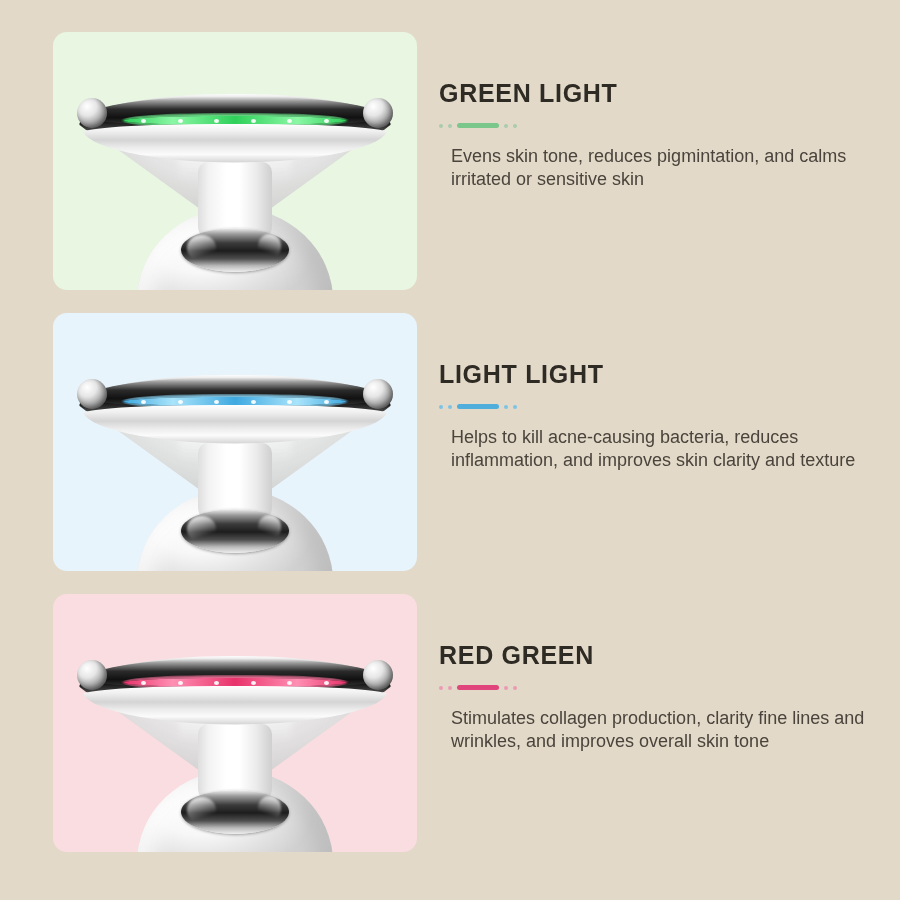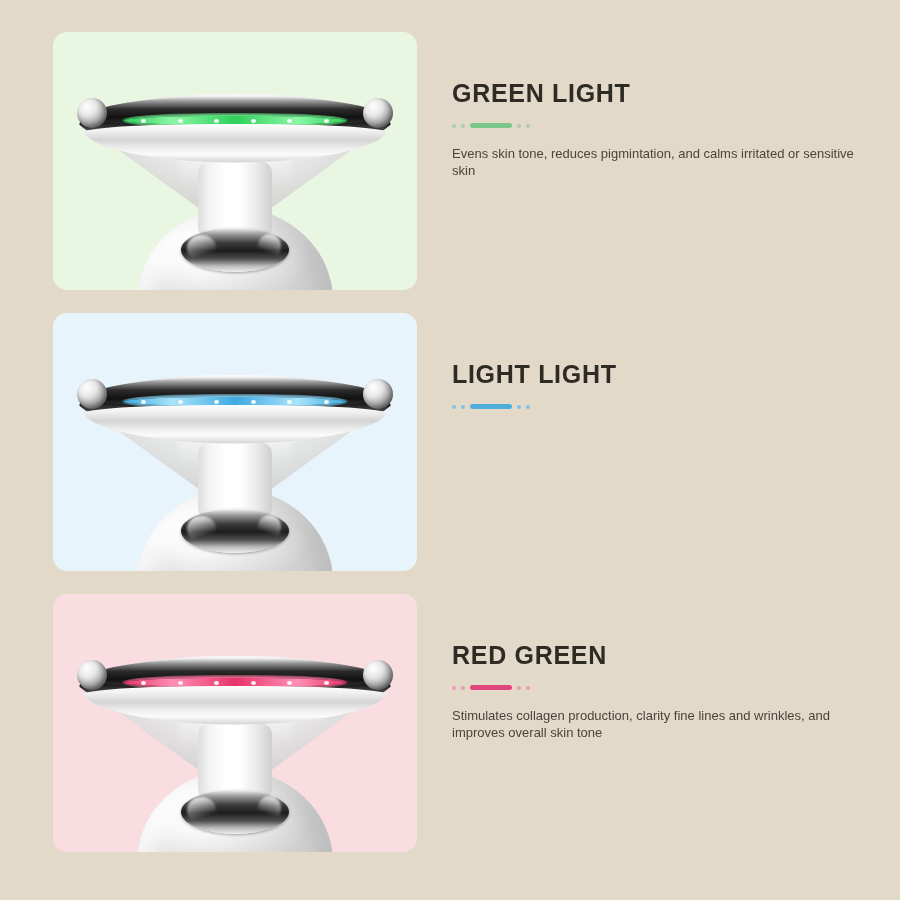--- a/index.html
+++ b/index.html
@@ -236,21 +236,21 @@
     border-radius: 50%;
     background: radial-gradient(circle at 34% 28%, #ffffff 0%, #e6e6e6 32%, #9d9d9d 64%, #4f4f4f 100%);
     box-shadow: inset -2px -2px 5px rgba(0,0,0,.35);
   }
   .ball.left  { left: -2px; }
   .ball.right { right: -2px; }
 
   
   .light-text {
     flex: 1 1 auto;
-    padding-left: 35px;
+    padding-left: 22px;
     padding-top: 48px;
     box-sizing: border-box;
   }
 
   .light-title {
     margin: 0;
     font-size: 25px;
     font-weight: 700;
     letter-spacing: .7px;
     color: #2E2A24;
@@ -271,22 +271,22 @@
     flex: 0 0 auto;
   }
   .divider .bar {
     width: 42px;
     height: 5px;
     border-radius: 3px;
     flex: 0 0 auto;
   }
 
   .light-desc {
-    margin: 0;
-    font-size: 13px;
+    margin: 12px;
+    font-size: 18px;
     line-height: 1.32;
     color: #4A443C;
     max-width: 420px;
   }
 </style>
 </head>
 <body style="background: rgb(227, 217, 200);">
 
 <div id="infographic">
 
@@ -359,20 +359,21 @@
     </div>
     <div class="light-text">
       <h2 class="light-title">LIGHT LIGHT</h2>
       <div class="divider">
         <span class="dot" style="background: rgb(124, 195, 228);"></span>
         <span class="dot" style="background: rgb(124, 195, 228);"></span>
         <span class="bar" style="background: rgb(79, 174, 220);"></span>
         <span class="dot" style="background: rgb(124, 195, 228);"></span>
         <span class="dot" style="background: rgb(124, 195, 228);"></span>
       </div>
+      <p class="light-desc">Helps to kill acne-causing bacteria, reduces inflammation, and improves skin clarity and texture</p>
     </div>
   </div>
 
   <div class="light-row">
     <div class="product-card" style="background: rgb(250, 221, 225);">
       <div class="device-stage">
         <div class="device-body"></div>
         <div class="device-shoulders"></div>
         <div class="device-stem"></div>
         <div class="device-collar"></div>

